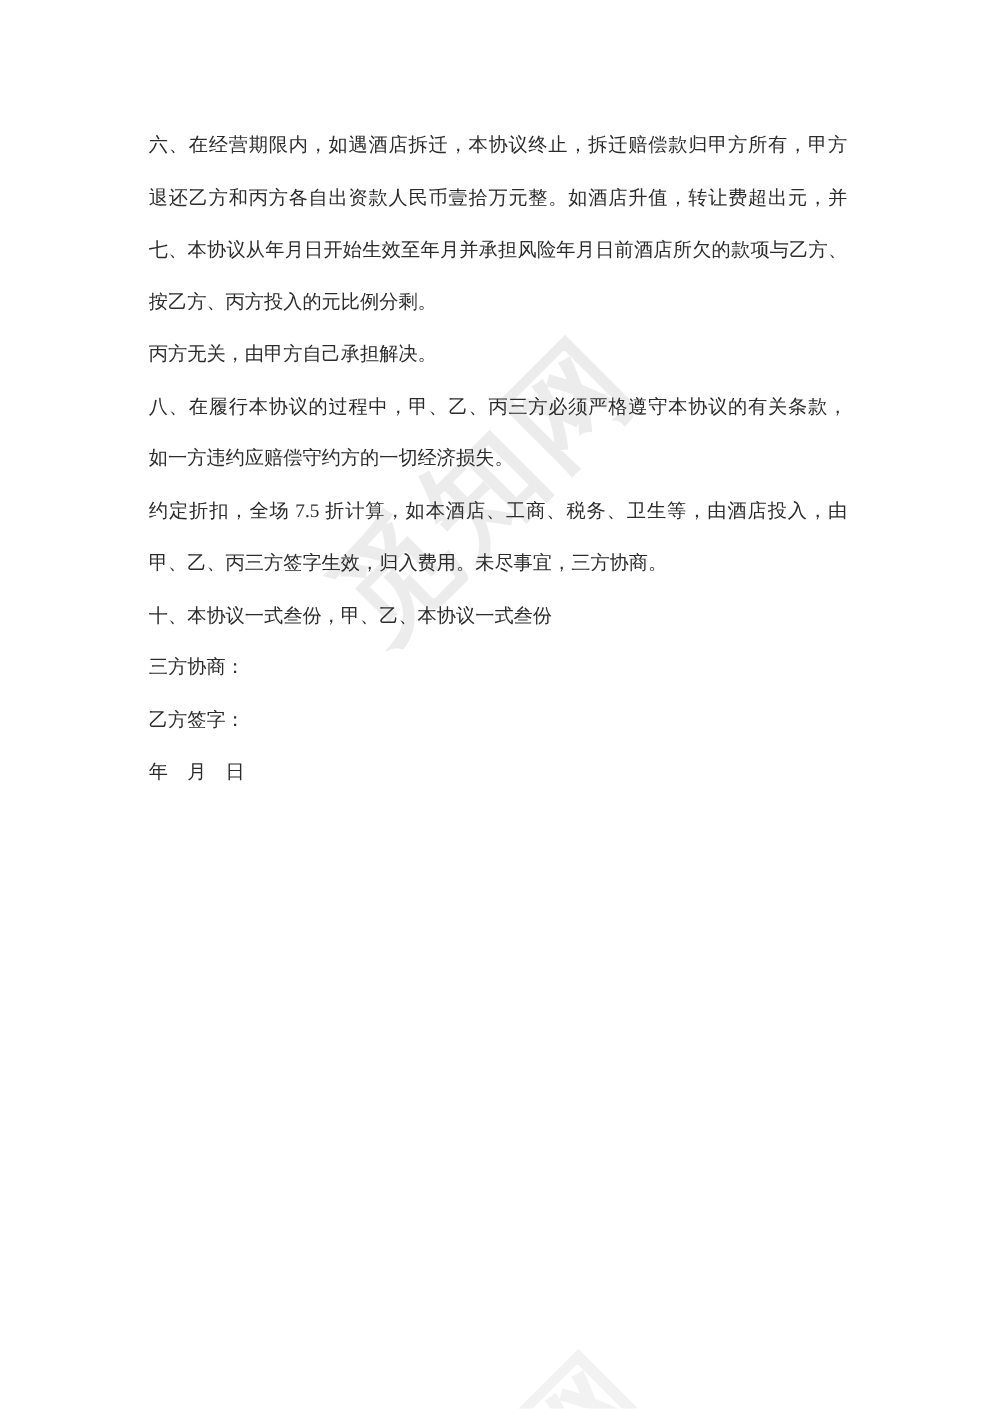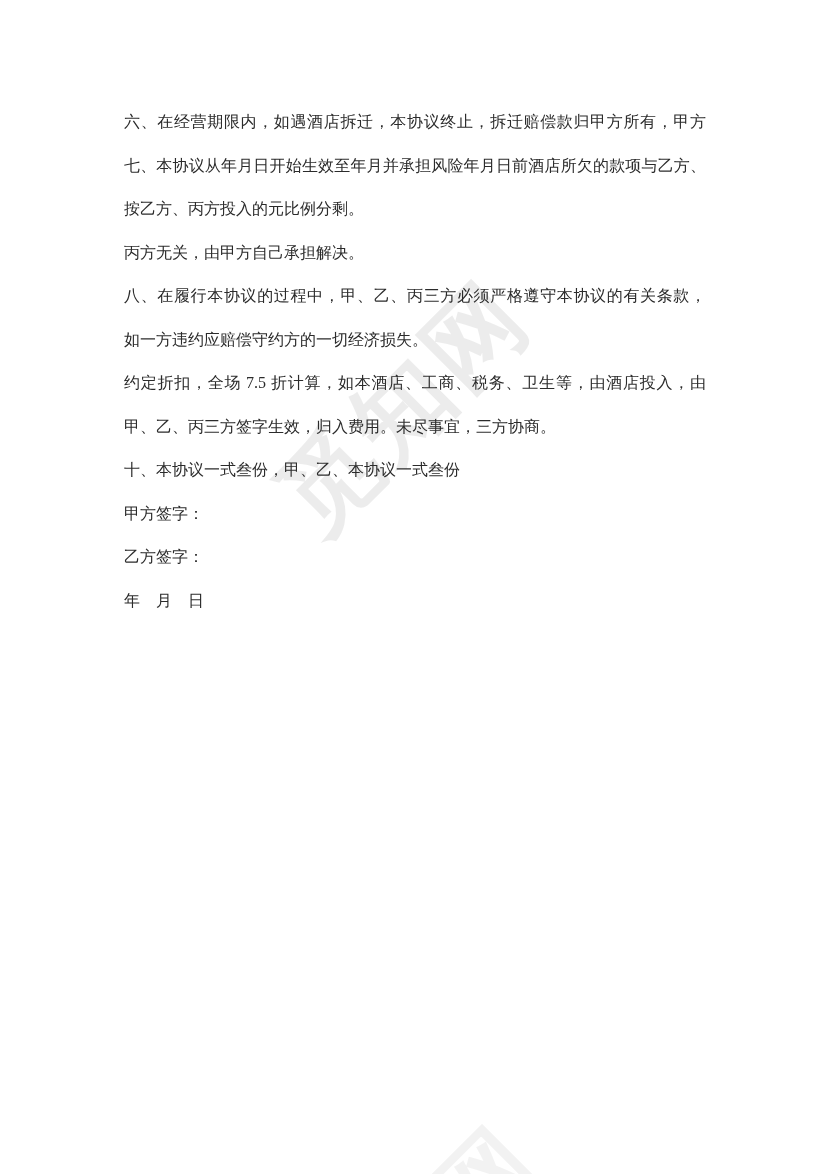--- a/index.html
+++ b/index.html
@@ -67,25 +67,26 @@
   }
 </style>
 </head>
 <body>
 
 <div class="page">
   <div class="wm wm-center">觅知网</div>
   <div class="wm wm-bottom">觅知网</div>
   <div class="doc" id="doc">
       <div class="line j">六、在经营期限内，如遇酒店拆迁，本协议终止，拆迁赔偿款归甲方所有，甲方</div>
+      <div class="line j">退还乙方和丙方各自出资款人民币壹拾万元整。如酒店升值，转让费超出元，并</div>
       <div class="line j">七、本协议从年月日开始生效至年月并承担风险年月日前酒店所欠的款项与乙方、</div>
       <div class="line">按乙方、丙方投入的元比例分剩。</div>
       <div class="line">丙方无关，由甲方自己承担解决。</div>
       <div class="line j">八、在履行本协议的过程中，甲、乙、丙三方必须严格遵守本协议的有关条款，</div>
       <div class="line">如一方违约应赔偿守约方的一切经济损失。</div>
       <div class="line j">约定折扣，全场 7.5 折计算，如本酒店、工商、税务、卫生等，由酒店投入，由</div>
       <div class="line">甲、乙、丙三方签字生效，归入费用。未尽事宜，三方协商。</div>
       <div class="line">十、本协议一式叁份，甲、乙、本协议一式叁份</div>
-      <div class="line">甲方签字：</div>
+      <div class="line">三方协商：</div>
       <div class="line">乙方签字：</div>
       <div class="line">年　月　日</div>
     </div>
 </div>
 
 </body></html>

